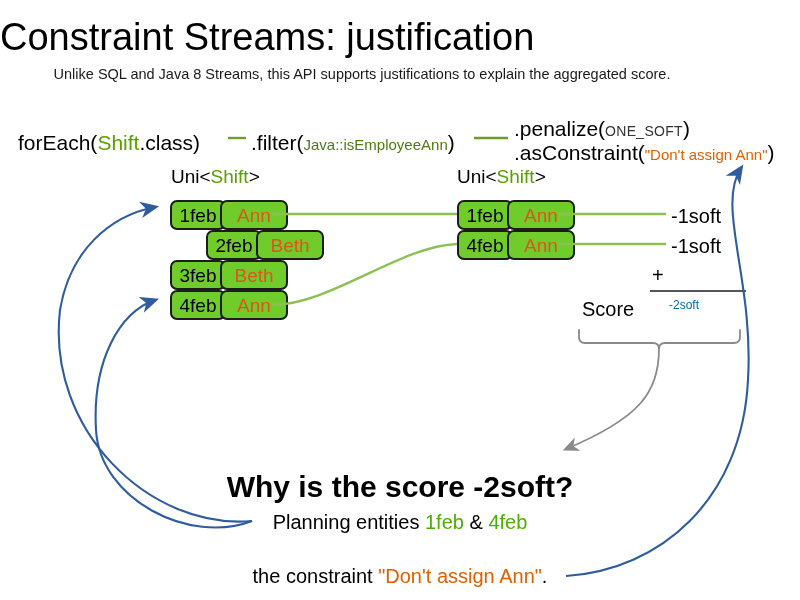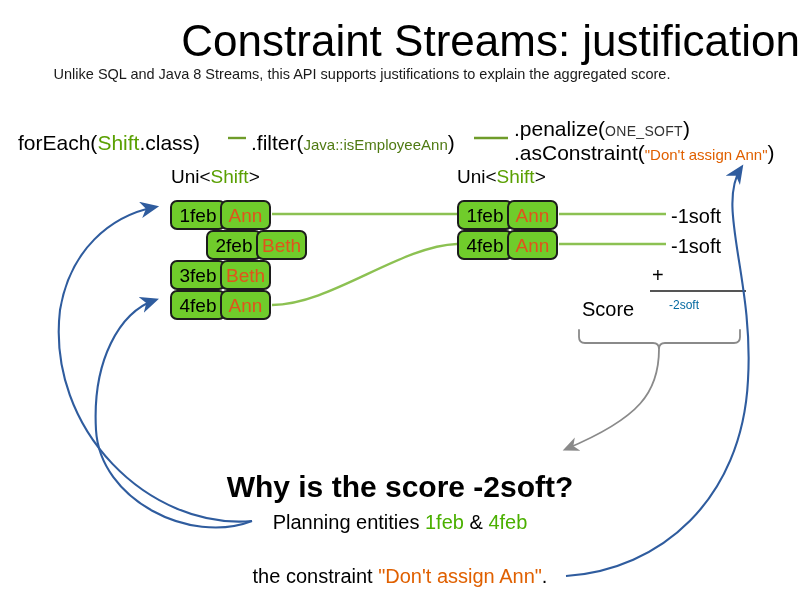--- a/index.html
+++ b/index.html
@@ -19,22 +19,22 @@
     position: absolute;
     left: 0; top: 0;
     width: 800px;
     height: 600px;
   }
   
   #title {
     position: absolute;
     left: 0; top: 16px;
     width: 800px;
-    text-align: right;
-    font-size: 44px;
+    text-align: left;
+    font-size: 38px;
     font-weight: normal;
     letter-spacing: 0px;
     color: #000000;
     white-space: nowrap;
   }
   #subtitle {
     position: absolute;
     left: 0; top: 66px;
     width: 724px;
     text-align: center;
@@ -93,21 +93,21 @@
     justify-content: center;
     font-size: 19px;
     line-height: 1;
     height: 30px;
   }
   .cell-date {
     width: 56px;
     color: #000000;
   }
   .cell-name {
-    width: 51px;
+    width: 68px;
     margin-left: -6px;
     color: #e0541c;
   }
   
   #left-row-0 { left: 170px; top: 200px; }
   #left-row-1 { left: 170px; top: 230px; padding-left: 36px; }
   #left-row-2 { left: 170px; top: 260px; }
   #left-row-3 { left: 170px; top: 290px; }
   
   #right-row-0 { left: 457px; top: 200px; }

